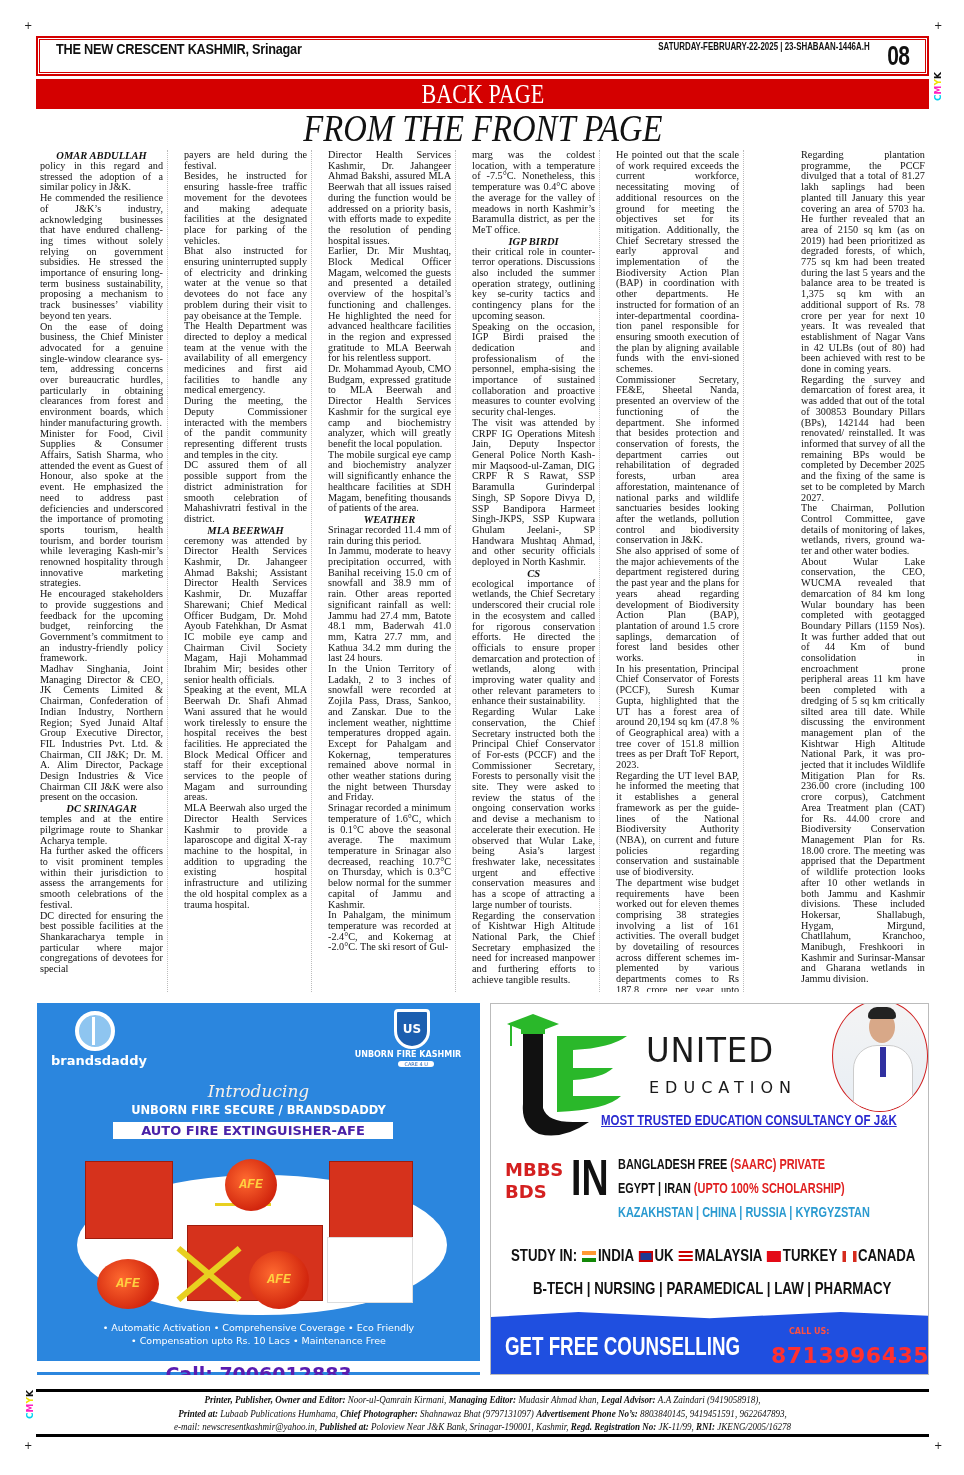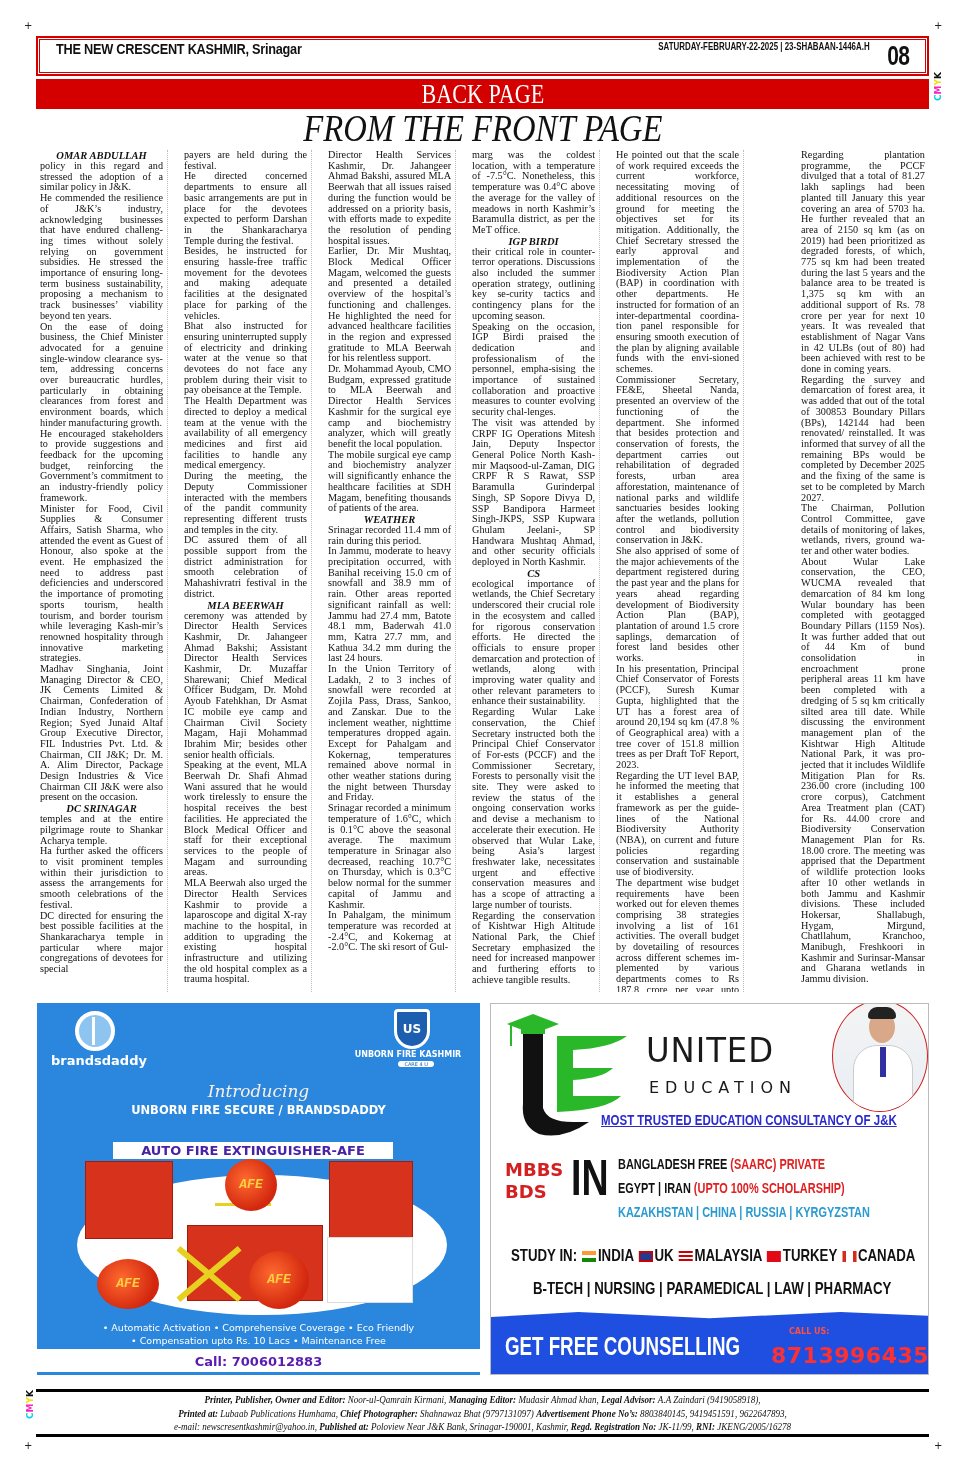--- a/index.html
+++ b/index.html
@@ -97,37 +97,36 @@
     font-family: "DejaVu Serif", serif; font-style: italic; font-size: 17px;
   }
   .ad-left .intro-sub {
     position: absolute; left: 0; width: 100%; top: 100px; text-align: center; color: #fff;
     font-family: "DejaVu Sans", sans-serif; font-weight: bold; font-size: 11.5px;
   }
   .ad-left .afe-title {
     position: absolute; left: 76px; top: 119px; width: 280px; background: #fff; color: #4a22a8;
     font-family: "DejaVu Sans", sans-serif; font-weight: bold; font-size: 13px; text-align: center;
     padding: 1px 0;
-    margin-top: 20px;
   }
   .ad-left .product-stage {
     position: absolute; left: 40px; top: 172px; width: 370px; height: 140px;
     background: #fff; border-radius: 50%;
   }
   .ad-left .box { position: absolute; background: #d6321c; border: 1px solid #a01c0c; }
   .ad-left .ball { position: absolute; border-radius: 50%; background: radial-gradient(circle at 40% 40%, #ff6a30, #d2260e 70%); color: #ffd040; font-family: Liberation Mono, monospace; font-weight: bold; font-style: italic; text-align: center; }
   .ad-left .stand { position: absolute; background: #e8d020; }
   .ad-left .bullets {
     position: absolute; left: 0; width: 100%; top: 318px; text-align: center; color: #fff;
     font-family: "DejaVu Sans", sans-serif; font-size: 9.5px; line-height: 13px;
   }
   .ad-left .call-bar {
-    position: absolute; left: 0; bottom: 0; width: 100%; height: 26px; background: #fff;
+    position: absolute; left: 0; bottom: 0; width: 100%; height: 14px; background: #fff;
     color: #5a1cb0; text-align: center; font-family: "DejaVu Sans", sans-serif; font-weight: bold;
-    font-size: 13px; line-height: 26px; border-bottom: 3px solid #2b86de;
+    font-size: 19px; line-height: 26px; border-bottom: 3px solid #2b86de;
   }
 
   .ad-right {
     position: absolute; left: 490px; top: 1003px; width: 439px; height: 372px;
     background: #fff; border: 1px solid #bbb; overflow: hidden;
   }
   .ad-right .ue-logo { position: absolute; left: 12px; top: 8px; width: 130px; height: 125px; }
   .ad-right .united {
     position: absolute; left: 155px; top: 26px; font-family: "DejaVu Sans", sans-serif;
     font-size: 34px; color: #1a1a1a; letter-spacing: 1px; transform: scaleX(0.95); transform-origin: left;
@@ -228,31 +227,30 @@
 <div class="section-title">
   <span>FROM THE FRONT PAGE</span>
 </div>
 
 <div class="columns" id="columns">
     <div class="col">
       <h4>OMAR ABDULLAH</h4>
       <p>policy in this regard and stressed the adoption of a similar policy in J&amp;K.</p>
       <p>He commended the resilience of J&amp;K’s industry, acknowledging businesses that have endured challeng-ing times without solely relying on government subsidies. He stressed the importance of ensuring long-term business sustainability, proposing a mechanism to track businesses’ viability beyond ten years.</p>
       <p>On the ease of doing business, the Chief Minister advocated for a genuine single-window clearance sys-tem, addressing concerns over bureaucratic hurdles, particularly in obtaining clearances from forest and environment boards, which hinder manufacturing growth.</p>
+      <p>Minister for Food, Civil Supplies &amp; Consumer Affairs, Satish Sharma, who attended the event as Guest of Honour, also spoke at the event. He emphasized the need to address past deficiencies and underscored the importance of promoting sports tourism, health tourism, and border tourism while leveraging Kash-mir’s renowned hospitality through innovative marketing strategies.</p>
       <p>He encouraged stakeholders to provide suggestions and feedback for the upcoming budget, reinforcing the Government’s commitment to an industry-friendly policy framework.</p>
-      <p>Minister for Food, Civil Supplies &amp; Consumer Affairs, Satish Sharma, who attended the event as Guest of Honour, also spoke at the event. He emphasized the need to address past deficiencies and underscored the importance of promoting sports tourism, health tourism, and border tourism while leveraging Kash-mir’s renowned hospitality through innovative marketing strategies.</p>
       <p>Madhav Singhania, Joint Managing Director &amp; CEO, JK Cements Limited &amp; Chairman, Confederation of Indian Industry, Northern Region; Syed Junaid Altaf Group Executive Director, FIL Industries Pvt. Ltd. &amp; Chairman, CII J&amp;K; Dr. M. A. Alim Director, Package Design Industries &amp; Vice Chairman CII J&amp;K were also present on the occasion.</p>
       <h4>DC SRINAGAR</h4>
       <p>temples and at the entire pilgrimage route to Shankar Acharya temple.</p>
       <p>Ha further asked the officers to visit prominent temples within their jurisdiction to assess the arrangements for smooth celebrations of the festival.</p>
       <p>DC directed for ensuring the best possible facilities at the Shankaracharya temple in particular where major congregations of devotees for special</p>
     </div>
     <div class="col">
       <p>payers are held during the festival.</p>
-      <p>He directed concerned departments to ensure all basic arrangements are put in place for the devotees expected to perform Darshan in the Shankaracharya Temple during the festival.</p>
       <p>Besides, he instructed for ensuring hassle-free traffic movement for the devotees and making adequate facilities at the designated place for parking of the vehicles.</p>
       <p>Bhat also instructed for ensuring uninterrupted supply of electricity and drinking water at the venue so that devotees do not face any problem during their visit to pay obeisance at the Temple.</p>
       <p>The Health Department was directed to deploy a medical team at the venue with the availability of all emergency medicines and first aid facilities to handle any medical emergency.</p>
       <p>During the meeting, the Deputy Commissioner interacted with the members of the pandit community representing different trusts and temples in the city.</p>
       <p>DC assured them of all possible support from the district administration for smooth celebration of Mahashivratri festival in the district.</p>
       <h4>MLA BEERWAH</h4>
       <p>ceremony was attended by Director Health Services Kashmir, Dr. Jahangeer Ahmad Bakshi; Assistant Director Health Services Kashmir, Dr. Muzaffar Sharewani; Chief Medical Officer Budgam, Dr. Mohd Ayoub Fatehkhan, Dr Asmat IC mobile eye camp and Chairman Civil Society Magam, Haji Mohammad Ibrahim Mir; besides other senior health officials.</p>
       <p>Speaking at the event, MLA Beerwah Dr. Shafi Ahmad Wani assured that he would work tirelessly to ensure the hospital receives the best facilities. He appreciated the Block Medical Officer and staff for their exceptional services to the people of Magam and surrounding areas.</p>
       <p>MLA Beerwah also urged the Director Health Services Kashmir to provide a laparoscope and digital X-ray machine to the hospital, in addition to upgrading the existing hospital infrastructure and utilizing the old hospital complex as a trauma hospital.</p>
     </div>

